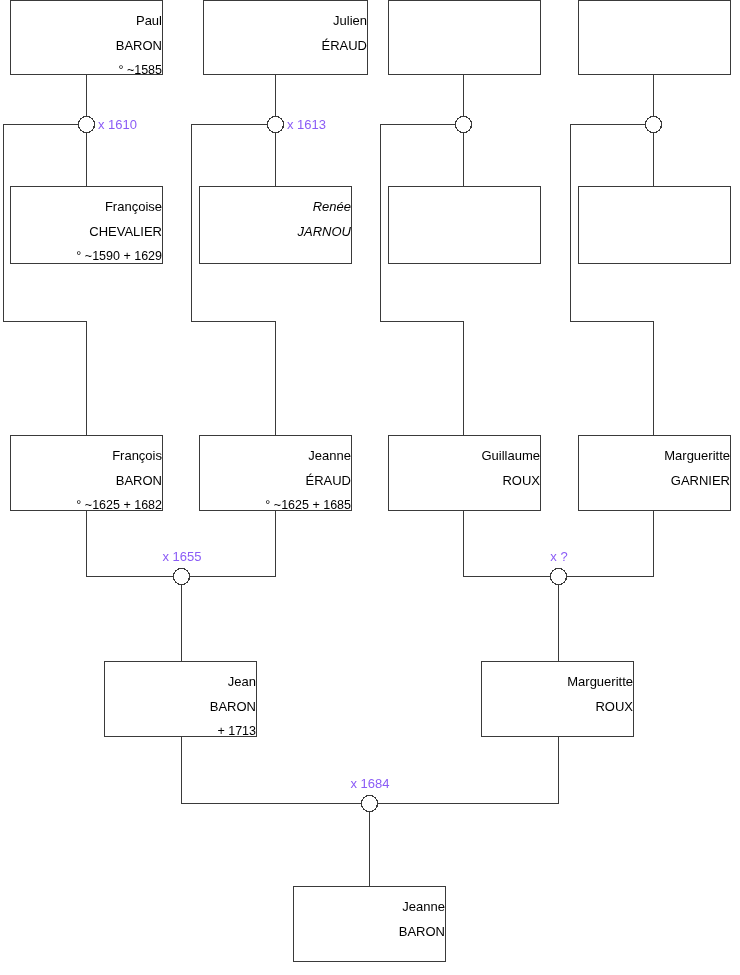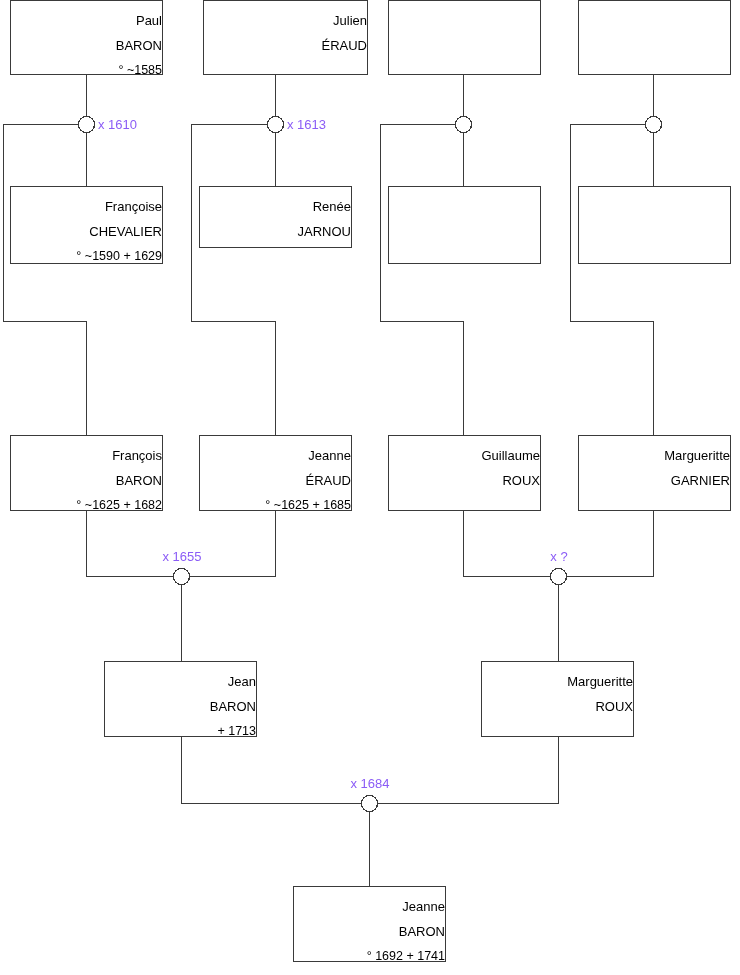--- a/index.html
+++ b/index.html
@@ -127,21 +127,21 @@
     <span class="surname"></span>
     <span class="dates"></span>
   </div>
 
   <div class="person-box" style="left:10px; top:186px; width:153px; height:78px;">
     <span class="given">Françoise</span>
     <span class="surname">CHEVALIER</span>
     <span class="dates">° ~1590 + 1629</span>
   </div>
 
-  <div class="person-box" style="left:199px; top:186px; width:153px; height:62px;">
+  <div class="person-box" style="left:199px; top:186px; width:153px; height:78px;font-style:italic;">
     <span class="given">Renée</span>
     <span class="surname">JARNOU</span>
     <span class="dates"></span>
   </div>
 
   <div class="person-box" style="left:388px; top:186px; width:153px; height:78px;">
     <span class="given"></span>
     <span class="surname"></span>
     <span class="dates"></span>
   </div>
@@ -184,21 +184,20 @@
 
   <div class="person-box" style="left:481px; top:661px; width:153px; height:76px;">
     <span class="given">Margueritte</span>
     <span class="surname">ROUX</span>
     <span class="dates"></span>
   </div>
 
   <div class="person-box" style="left:293px; top:886px; width:153px; height:76px;">
     <span class="given">Jeanne</span>
     <span class="surname">BARON</span>
-    <span class="dates">° 1692 + 1741</span>
   </div>
 
   <div class="union-label side" style="left:98px; top:124px;">x 1610</div>
 
   <div class="union-label side" style="left:287px; top:124px;">x 1613</div>
 
   <div class="union-label side" style="left:476px; top:124px;"></div>
 
   <div class="union-label side" style="left:666px; top:124px;"></div>
 

